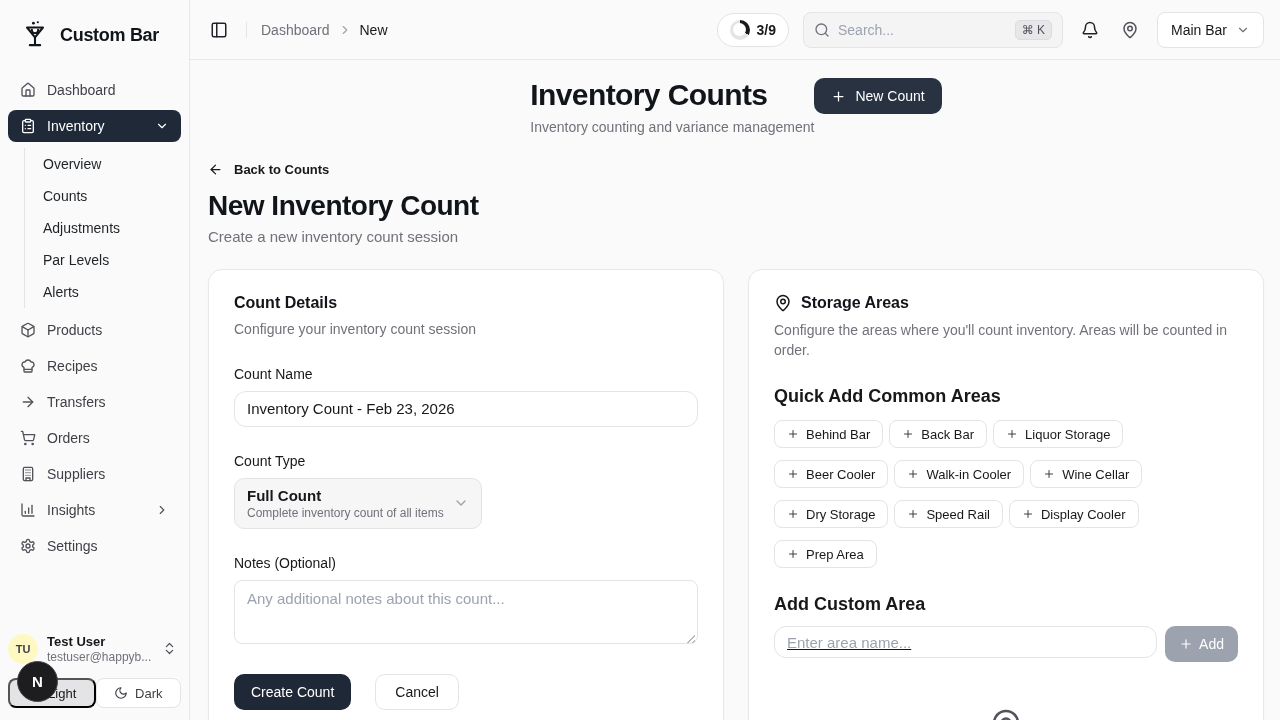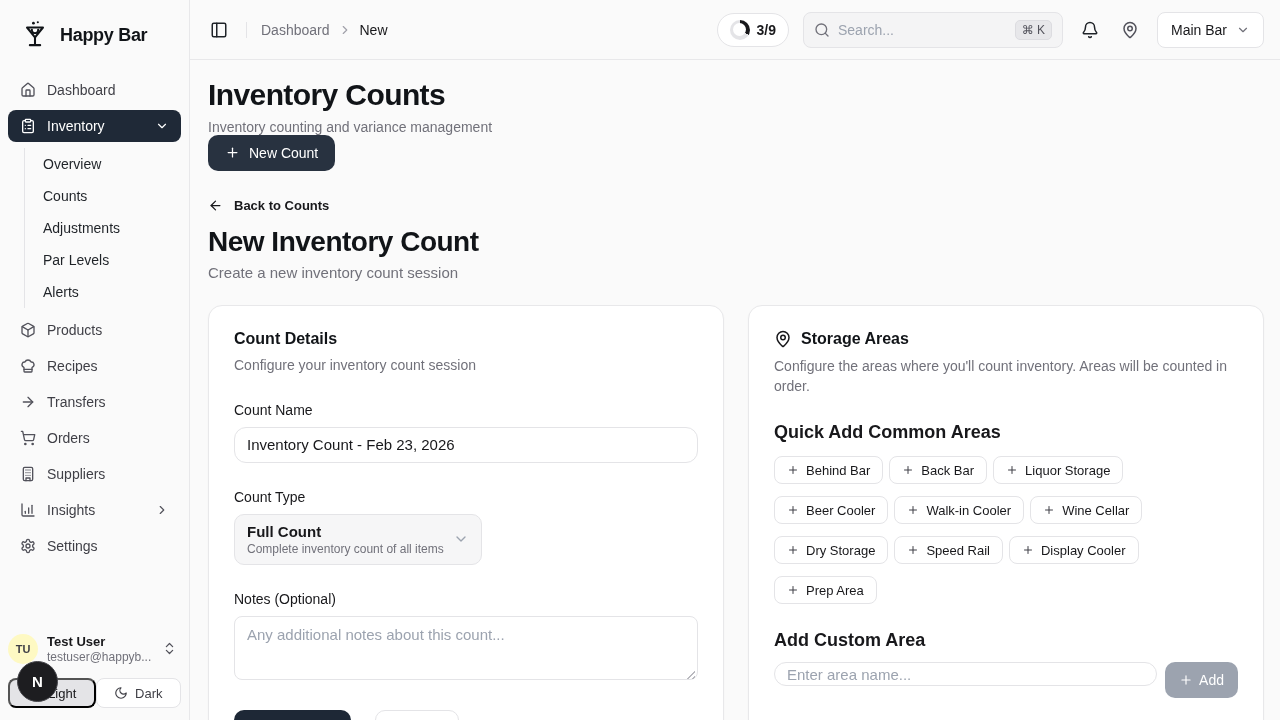--- a/index.html
+++ b/index.html
@@ -67,21 +67,21 @@
   .search-ph { flex:1; font-size:14px; color:#9ca3af; }
   .kbd { font-size:12px; color:#52525b; background:#e7e7ea; border:1px solid #dcdce0;
     border-radius:5px; padding:2px 6px; }
   .pin-muted { color:#52525b; }
   .loc-btn { height:36px; display:flex; align-items:center; gap:9px; padding:0 13px; background:#fff;
     border:1px solid #e4e4e7; border-radius:8px; font-size:14px; color:#18181b; cursor:pointer; }
   .loc-btn .icon14 { width:14px; height:14px; color:#71717a; }
 
   
   .content { flex:1; overflow:hidden; padding:18px 16px 0 18px; }
-  .page-head { display:flex; align-items:flex-start; justify-content:space-between;flex-direction:column; }
+  .page-head { display:flex; align-items:flex-start; justify-content:center; }
   .h1 { font-size:30px; font-weight:800; letter-spacing:-0.6px; color:#111418; line-height:1.15; }
   .h1-sub { margin-top:6px; font-size:14px; color:#71717a; }
   .btn-dark { display:flex; align-items:center; gap:9px; height:36px; padding:0 17px;
     background:#283240; color:#fff; border:none; border-radius:10px; font-size:14px;
     font-family:inherit; cursor:pointer; }
   .btn-dark .icon15 { width:15px; height:15px; }
   .back-row { margin-top:27px; display:flex; align-items:center; gap:11px; font-size:13px;
     font-weight:bold; color:#18181b; cursor:pointer; width:fit-content; }
   .back-row .icon15 { width:15px; height:15px; }
   .h2 { margin-top:13px; font-size:28px; font-weight:800; letter-spacing:-0.5px; color:#111418; }
@@ -117,21 +117,21 @@
   .storage-card { min-height:570px; }
   .storage-title-row { display:flex; align-items:center; gap:9px; }
   .storage-title-row .icon18 { color:#18181b; }
   .sub-label { margin-top:26px; font-size:18px; font-weight:bold; color:#18181b; }
   .chips { margin-top:13px; display:flex; flex-wrap:wrap; gap:12px 6px; }
   .chip { height:28px; display:flex; align-items:center; gap:7px; padding:0 12px; background:#fff;
     border:1px solid #e4e4e7; border-radius:8px; font-size:13px; color:#18181b; cursor:pointer;
     font-family:inherit; }
   .chip .icon12 { width:12px; height:12px; color:#3f3f46; }
   .custom-row { margin-top:11px; display:flex; gap:8px; }
-  .custom-row .text-input { flex:1; height:24px; }
+  .custom-row .text-input { flex:1; height:32px;text-decoration:underline; }
   .btn-add { display:flex; align-items:center; gap:6px; height:36px; padding:0 14px;
     background:#9ca3af; color:#fff; border:none; border-radius:10px; font-size:14px;
     font-family:inherit; cursor:pointer; }
   .btn-add .icon14 { width:14px; height:14px; }
   .empty-pin { margin:46px auto 0; width:36px; height:36px; color:#52525b; display:block; }
 </style>
 </head>
 <body>
 
 <div class="app">
@@ -145,21 +145,21 @@
           <g class="ic" style="stroke:#111418; stroke-width:2.2;">
             <path d="M7.5 8h17L16 18.6Z"></path>
             <path d="M16 18.6V26"></path>
             <path d="M10.5 26.8h11"></path>
           </g>
           <circle cx="12.6" cy="10.6" r="1.2" fill="#111418"></circle>
           <circle cx="19.4" cy="10.6" r="1.2" fill="#111418"></circle>
           <path d="M12.7 11.4a3.4 3.4 0 0 0 6.6 0" class="ic" style="stroke:#111418; stroke-width:1.9;"></path>
         </svg>
       </span>
-      <span class="brand">Happy Bar</span>
+      <span class="brand">Custom Bar</span>
     </div>
 
     <nav class="nav">
       <div class="nav-item">
         <span class="icon16">
           <svg class="ic" viewBox="0 0 24 24" width="16" height="16">
               <path d="M15 21v-8a1 1 0 0 0-1-1h-4a1 1 0 0 0-1 1v8"></path>
               <path d="M3 10a2 2 0 0 1 .709-1.528l7-6a2 2 0 0 1 2.582 0l7 6A2 2 0 0 1 21 10v9a2 2 0 0 1-2 2H5a2 2 0 0 1-2-2z"></path>
             </svg>
         </span>

